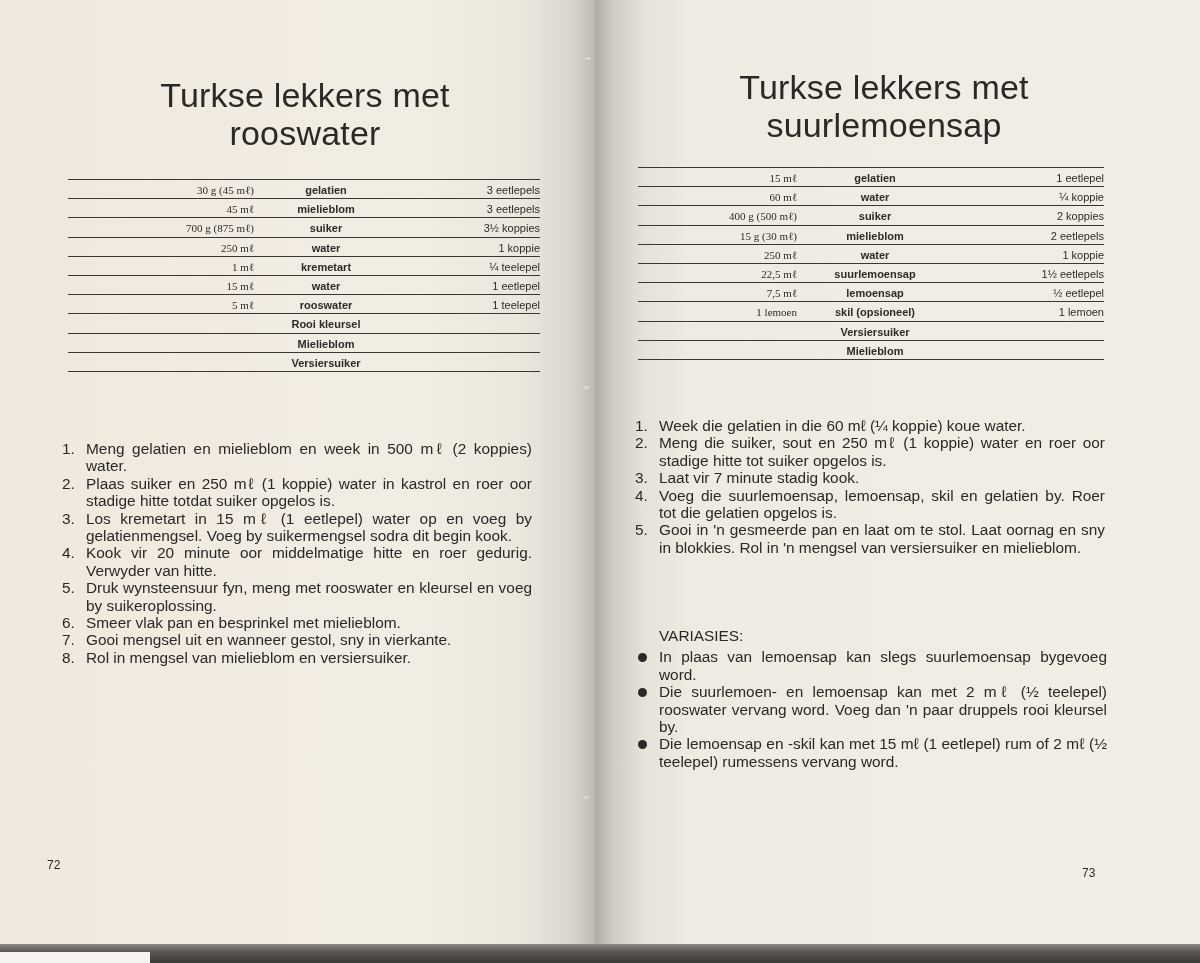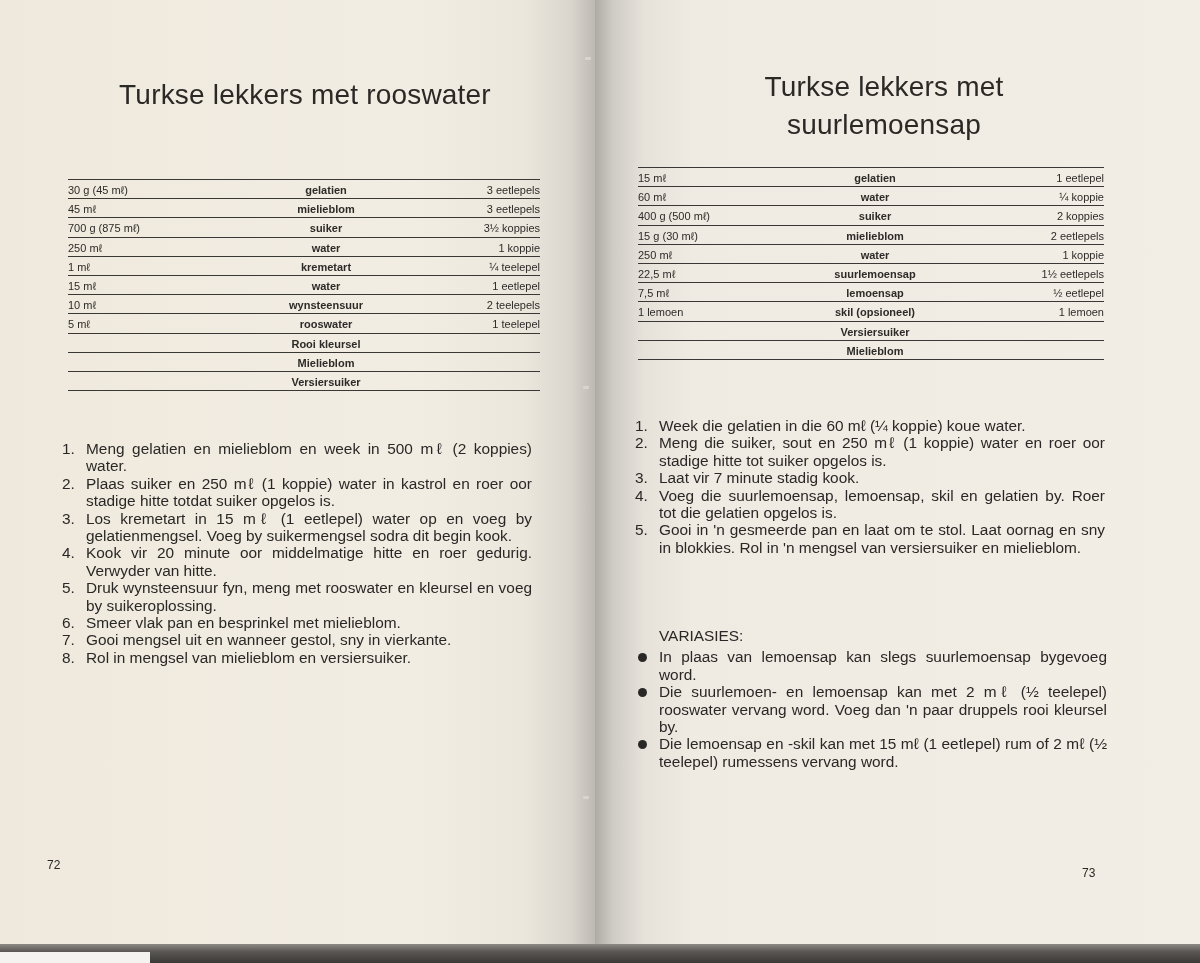--- a/index.html
+++ b/index.html
@@ -18,31 +18,31 @@
     }
     .bottom-edge {
       position: absolute; left: 0; top: 944px; width: 1200px; height: 19px;
       background: linear-gradient(to bottom, #8e8b86 0%, #5a5754 40%, #3b3936 100%);
     }
     .bottom-edge .white-strip {
       position: absolute; left: 0; top: 8px; width: 150px; height: 11px; background: #f4f3f0;
     }
 
     .title {
-      position: absolute; text-align: center; font-size: 28px; line-height: 38px;
+      position: absolute; text-align: center; font-size: 34px; line-height: 38px;
       font-weight: normal; color: #2b2926; letter-spacing: 0.2px;
     }
     .page-left .title { left: 95px; width: 420px; top: 76px; }
     .page-right .title { left: 74px; width: 430px; top: 68px; }
 
     .ing-table { position: absolute; border-collapse: collapse; font-size: 11px; color: #2d2b28; }
     .ing-table tr { height: 19.2px; border-bottom: 1.3px solid #3a3835; }
     .ing-table tr.first { border-top: 1.3px solid #3a3835; }
     .ing-table td { padding: 2px 0 0 0; vertical-align: middle; line-height: 14px; }
-    .ing-table td.qty { padding-right: 14px; }
+    .ing-table td.qty { text-align: right; padding-right: 14px; font-family: Liberation Serif, serif; }
     .ing-table td.name { text-align: center; font-weight: bold; }
     .ing-table td.measure { text-align: right; padding-left: 14px; }
     .ing-table td.full { text-align: center; font-weight: bold; }
 
     .page-left .ing-table { left: 68px; top: 179px; width: 472px; }
     .page-left .ing-table col.c1 { width: 200px; }
     .page-left .ing-table col.c2 { width: 116px; }
     .page-right .ing-table { left: 43px; top: 167px; width: 466px; }
     .page-right .ing-table col.c1 { width: 173px; }
     .page-right .ing-table col.c2 { width: 128px; }
@@ -110,25 +110,20 @@
           <td class="qty">1 mℓ</td>
           <td class="name">kremetart</td>
           <td class="measure">¼ teelepel</td>
         </tr>
         <tr>
           <td class="qty">15 mℓ</td>
           <td class="name">water</td>
           <td class="measure">1 eetlepel</td>
         </tr>
         <tr>
-          <td class="qty">10 mℓ</td>
-          <td class="name">wynsteensuur</td>
-          <td class="measure">2 teelepels</td>
-        </tr>
-        <tr>
           <td class="qty">5 mℓ</td>
           <td class="name">rooswater</td>
           <td class="measure">1 teelepel</td>
         </tr>
         <tr>
           <td></td>
             <td class="full">Rooi kleursel</td>
             <td></td>
         </tr>
         <tr>

